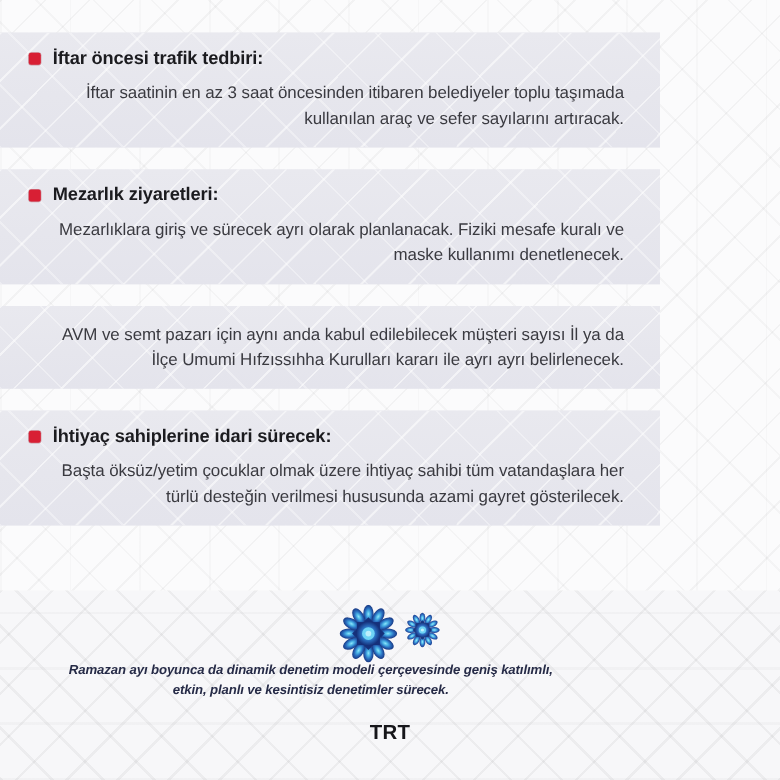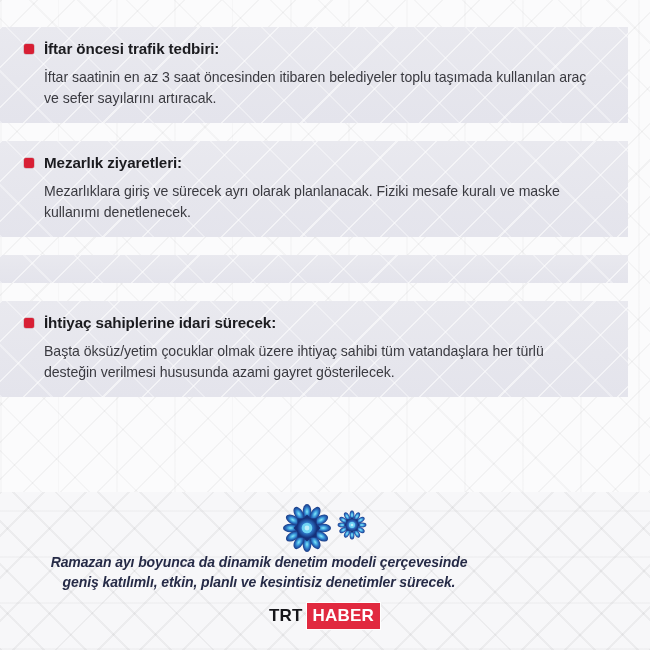--- a/index.html
+++ b/index.html
@@ -48,26 +48,27 @@
 
   
   .card-list {
     position: absolute;
     top: 27px;
     left: 0;
     width: 650px;
   }
   .card {
     position: relative;
-    width: 628px;
+    width: 550px;
     background: linear-gradient(180deg, #e9e9ef 0%, #e6e6ed 55%, #e4e4ec 100%);
     box-sizing: border-box;
     padding: 13px 30px 15px 24px;
     margin-bottom: 18px;
     overflow: hidden;
+    text-align: right;
   }
   .card::after {
     
     content: "";
     position: absolute;
     inset: 0;
     pointer-events: none;
     background-image:
       repeating-linear-gradient(135deg, rgba(255,255,255,0.55) 0 1.5px, rgba(255,255,255,0) 1.5px 28px),
       repeating-linear-gradient(45deg, rgba(255,255,255,0.35) 0 1.5px, rgba(255,255,255,0) 1.5px 36px);
@@ -128,21 +129,21 @@
   }
   .ornament-lg { width: 48px; height: 48px; }
   .ornament-sm { width: 30px; height: 30px; margin-bottom: 6px; }
 
   .footer-text {
     position: absolute;
     top: 60px;
     left: 0;
     width: 518px;
     text-align: center;
-    font-size: 14px;
+    font-size: 11px;
     font-weight: bold;
     font-style: italic;
     color: #262b47;
     line-height: 1.45;
     padding: 0 50px;
     box-sizing: border-box;
     letter-spacing: -0.1px;
   }
 
   .logo {
@@ -200,20 +201,21 @@
         <div class="card-head">
           <span class="bullet"></span>
           <span class="card-title">Mezarlık ziyaretleri:</span>
         </div>
         <div class="card-body">Mezarlıklara giriş ve sürecek ayrı olarak planlanacak. Fiziki mesafe kuralı ve maske kullanımı denetlenecek.</div>
       </div>
     </div>
 
     <div class="card">
       <div class="card-inner">
+        <div class="card-body">AVM ve semt pazarı için aynı anda kabul edilebilecek müşteri sayısı İl ya da İlçe Umumi Hıfzıssıhha Kurulları kararı ile ayrı ayrı belirlenecek.</div>
       </div>
     </div>
 
 
     <div class="card">
       <div class="card-inner">
         <div class="card-head">
           <span class="bullet"></span>
           <span class="card-title">İhtiyaç sahiplerine idari sürecek:</span>
         </div>
@@ -286,18 +288,17 @@
           <circle r="10" fill="#6ed2f4"></circle>
           <circle r="4.5" fill="#c3f0fc"></circle>
         </g>
       </svg>
     </div>
 
     <div class="footer-text">Ramazan ayı boyunca da dinamik denetim modeli çerçevesinde geniş katılımlı, etkin, planlı ve kesintisiz denetimler sürecek.</div>
 
     <div class="logo">
       <span class="logo-trt">TRT</span>
-      <span class="logo-haber">HABER</span>
     </div>
 
   </div>
 
 </div>
 
 </body></html>

